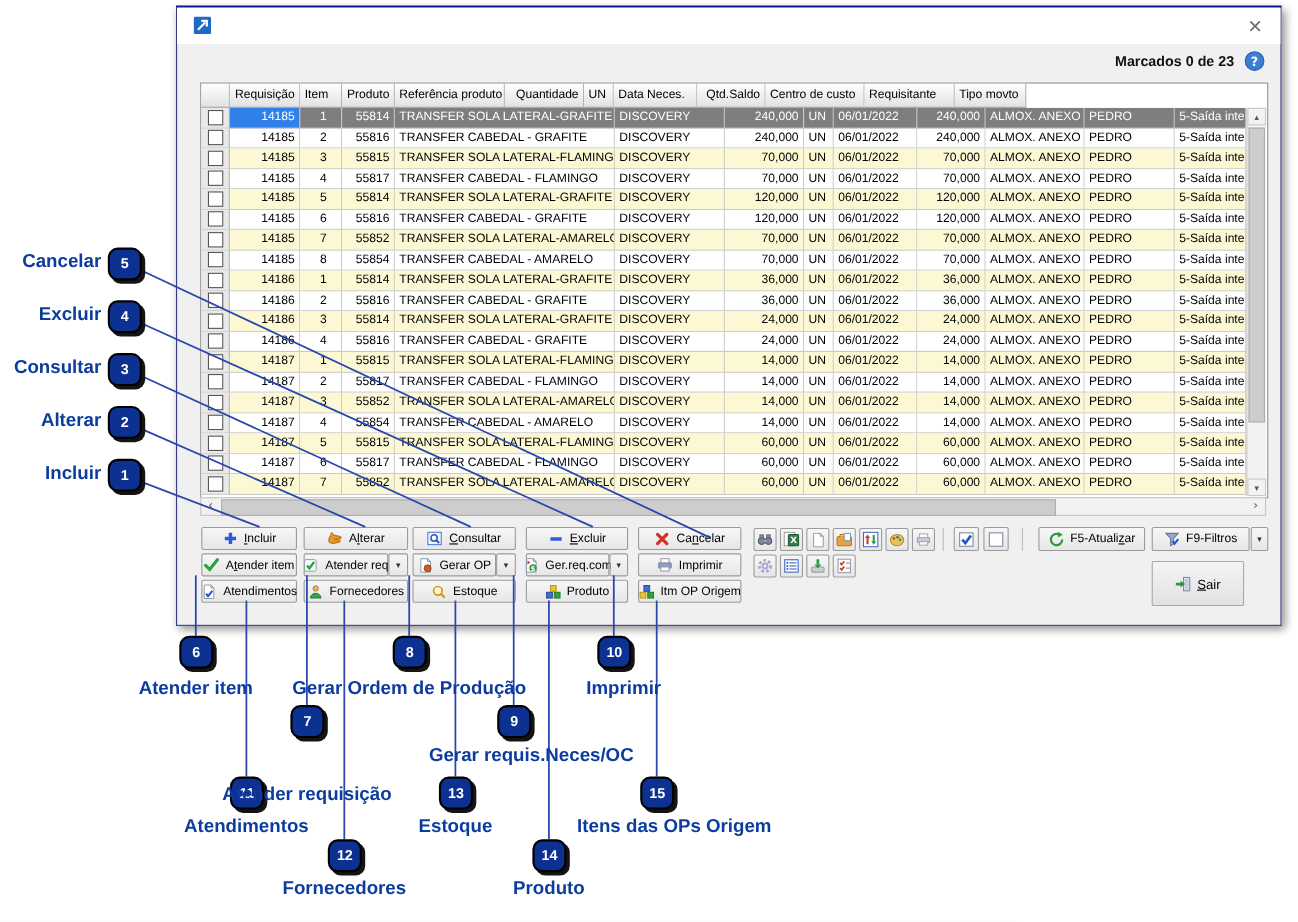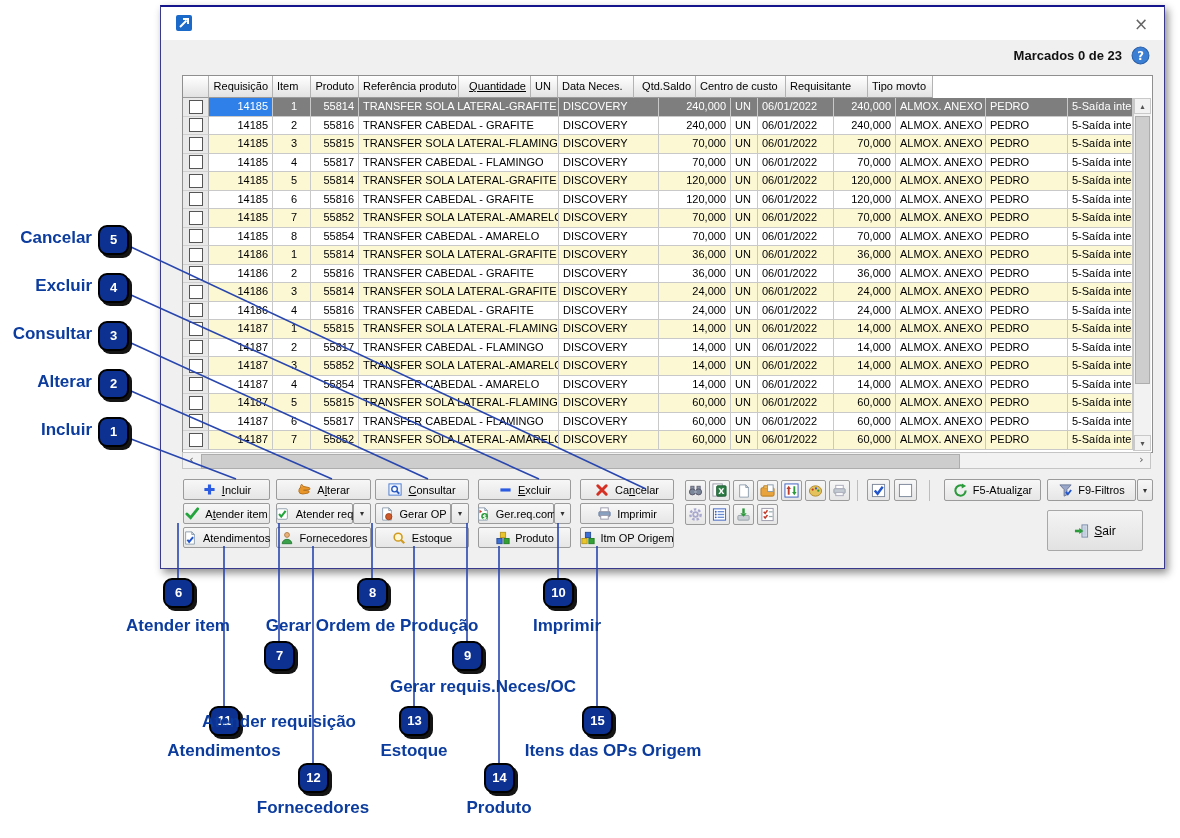--- a/index.html
+++ b/index.html
@@ -86,21 +86,21 @@
     <text x="9" y="13" text-anchor="middle" font-size="11" font-weight="bold" fill="#fff" font-family="DejaVu Sans">?</text>
   </svg>
 
   <div class="grid">
     <div id="grid-head" class="ghead">
         <div class="hc a-c" style="width: 26px;"></div>
         <div class="hc a-r" style="width: 64px;">Requisição</div>
         <div class="hc a-r pr" style="width: 38px;">Item</div>
         <div class="hc a-r" style="width: 48px;">Produto</div>
         <div class="hc a-l" style="width: 100px;">Referência produto</div>
-        <div class="hc a-r" style="width: 72px; text-decoration: underline;">Quantidade</div>
+        <div class="hc a-r" style="width: 72px;">Quantidade</div>
         <div class="hc a-l" style="width: 27px;">UN</div>
         <div class="hc a-l" style="width: 76px;">Data Neces.</div>
         <div class="hc a-r" style="width: 62px;">Qtd.Saldo</div>
         <div class="hc a-l" style="width: 90px;">Centro de custo</div>
         <div class="hc a-l" style="width: 82px;">Requisitante</div>
         <div class="hc a-l" style="width: 65px;">Tipo movto</div>
       </div>
     <div id="grid-body" class="gbody">
         <div class="row sel">
           <div class="cbcell">
@@ -706,21 +706,21 @@
         <svg viewBox="0 0 16 16" width="15" height="15">
           <path d="M2,2 h12 l-4.5,5 v5.5 l-3,1.5 v-7 z" fill="#9aa7c9" stroke="#6a7799"></path>
           <path d="M8.5,9.5 l2,2.5 L14,7.5" stroke="#2255cc" stroke-width="2" fill="none"></path>
         </svg>
       </span>
     <span>F9-Filtros</span>
   </div>
   <div class="btn" style="left:976px;top:472px;width:16px;height:22px">
       <span class="dd">▾</span>
     </div>
-  <div class="btn sair" style="left:886px;top:503px;width:96px">
+  <div class="btn sair" style="left:886px;top:503px;width:84px">
     <span class="bicon">
         <svg viewBox="0 0 16 16" width="16" height="16">
           <rect x="8.5" y="1.5" width="6" height="13" fill="#d9e0ea" stroke="#7788aa"></rect>
           <rect x="9.8" y="3" width="3.4" height="10" fill="#c2cede"></rect>
           <path d="M1,8 h5" stroke="#2a9a3a" stroke-width="2.8"></path>
           <path d="M5.5,4.8 L10,8 L5.5,11.2 z" fill="#2a9a3a"></path>
         </svg>
       </span>
     <span><u>S</u>air</span>
   </div>

